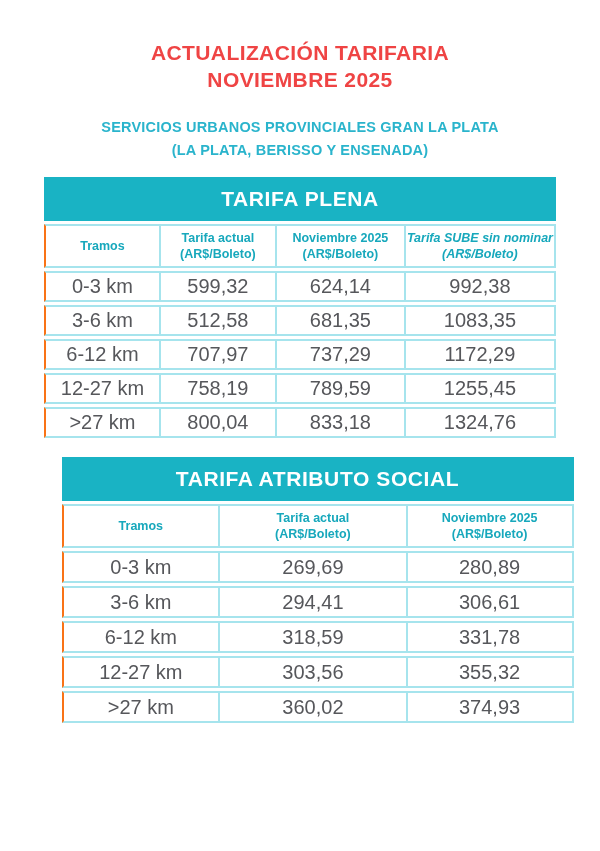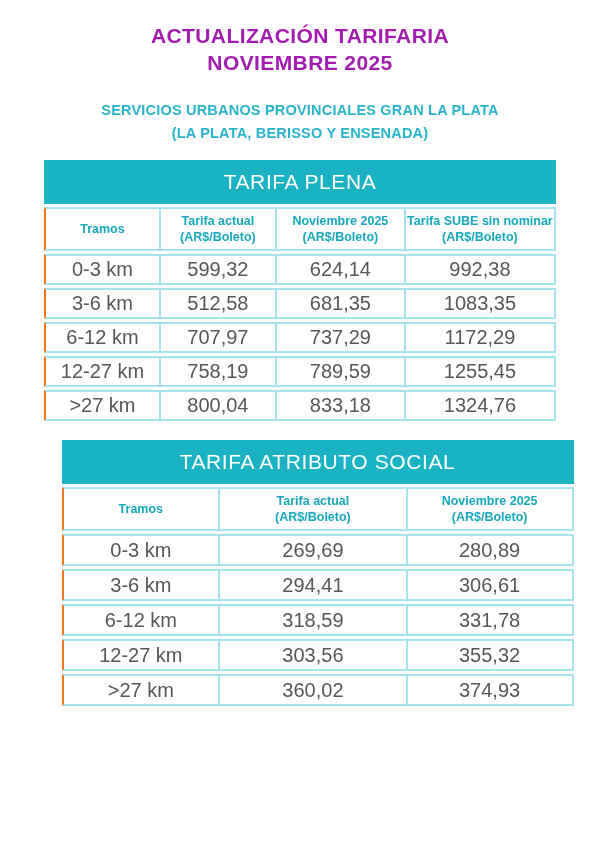--- a/index.html
+++ b/index.html
@@ -9,26 +9,26 @@
     font-family: "Liberation Sans", sans-serif;
   }
   .page {
     width: 600px;
     height: 851px;
     background: #ffffff;
     overflow: hidden;
   }
   .doc-title {
     margin: 0;
-    padding-top: 22px;
+    padding-top: 39px;
     text-align: center;
     font-size: 21px;
     line-height: 27px;
     font-weight: bold;
-    color: #a21caf;
+    color: #ef4444;
     letter-spacing: 0.4px;
   }
   .doc-subtitle {
     margin-top: 23px;
     text-align: center;
     font-size: 14.5px;
     line-height: 23px;
     font-weight: bold;
     color: #2ab4cc;
     letter-spacing: 0.2px;
@@ -42,21 +42,21 @@
     padding-left: 35px;
   }
   .band {
     height: 44px;
     background: #19b3c4;
     color: #ffffff;
     display: flex;
     align-items: center;
     justify-content: center;
     font-size: 21px;
-    font-weight: normal;
+    font-weight: bold;
     letter-spacing: 0.6px;
   }
   table {
     width: 100%;
     border-collapse: separate;
     border-spacing: 0 3px;
     table-layout: fixed;
   }
   th, td {
     text-align: center;
@@ -83,21 +83,21 @@
     height: 27px;
     color: #56575b;
     font-size: 20px;
     font-weight: normal;
   }
   .t2 td { height: 28px; }
   
   .t1 .c1 { width: 22.5%; }
   .t1 .c2 { width: 22.7%; }
   .t1 .c3 { width: 25.3%; }
-  .t1 .c4 { width: 29.5%; }
+  .t1 .c4 { width: 29.5%; font-style: italic; }
   
   .t2 .c1 { width: 30.7%; }
   .t2 .c2 { width: 36.8%; }
   .t2 .c3 { width: 32.5%; }
 </style>
 </head>
 <body>
 
 <div class="page">
 

